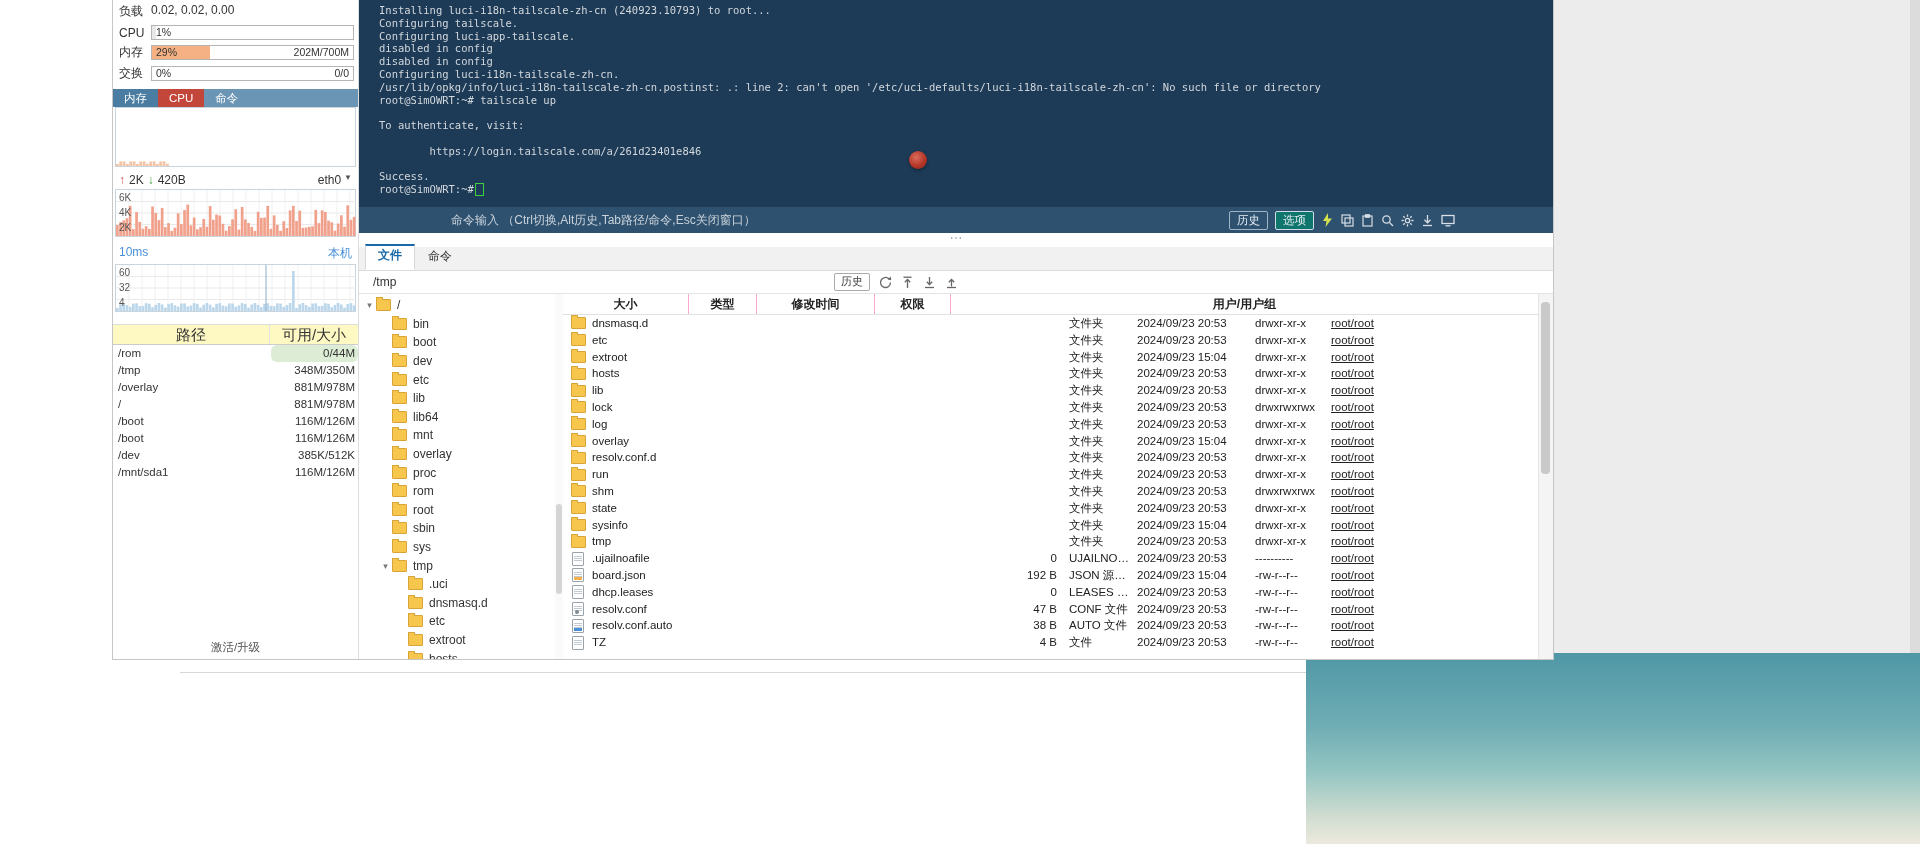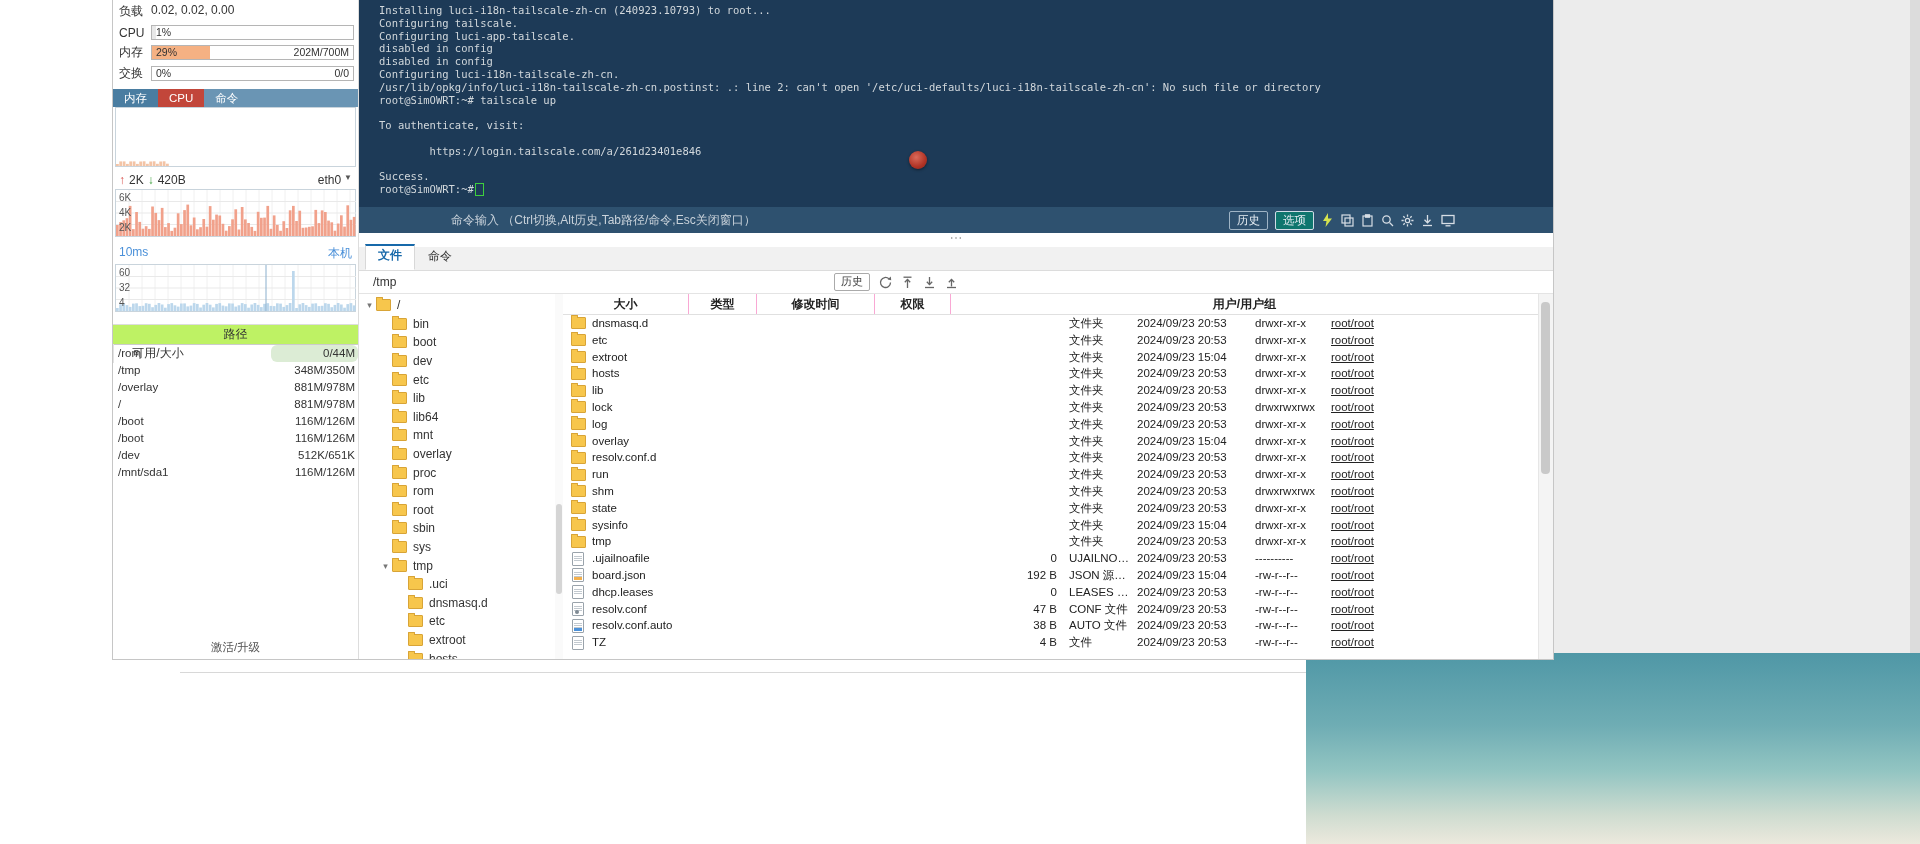--- a/index.html
+++ b/index.html
@@ -38,22 +38,22 @@
   .tick{position:absolute;left:3px;font-size:10px;color:#555;line-height:1;}
   .net-head{display:flex;align-items:center;padding:6px 6px 2px 6px;font-size:12px;color:#333;gap:4px;}
   .arrow-up{color:#d9534f;}
   .arrow-down{color:#3fa33f;}
   .iface{margin-left:auto;display:flex;gap:3px;color:#333;}
   .iface .dd{font-size:8px;color:#555;}
   .ping-head{display:flex;align-items:flex-start;padding:8px 6px 2px 6px;font-size:12px;}
   .blue-t{color:#4a90d9;}
   .ping-head .host{margin-left:auto;}
   .mounts{margin-top:12px;}
-  .mt-header{display:flex;border-top:1px solid #ddd;border-bottom:1px solid #ccc;background:#bef264;
-    font-size:12px;color:#333;height:19px;line-height:19px;flex-direction:column;}
+  .mt-header{display:flex;border-top:1px solid #ddd;border-bottom:1px solid #ccc;background:#fef9c3;
+    font-size:15px;color:#333;height:19px;line-height:19px;}
   .mt-header .c1{flex:1;text-align:center;}
   .mt-header .c2{width:88px;text-align:center;border-left:1px solid #e3e3e3;}
   .mt-row{display:flex;height:17px;line-height:17px;font-size:11.5px;color:#333;padding-left:5px;}
   .mt-row .p{flex:1;}
   .mt-row .v{width:84px;text-align:right;padding-right:3px;}
   .v.hl-green{background:#dcecd5;border-radius:6px;}
   .activate{position:absolute;bottom:4px;left:0;width:100%;text-align:center;font-size:11.5px;color:#555;}
 
   
   .term{position:absolute;left:246px;right:0;top:0;height:233px;background:#1d3a57;overflow:hidden;}
@@ -443,21 +443,21 @@
               <span class="v">116M/126M</span>
             </div>
 
             <div class="mt-row">
               <span class="p">/boot</span>
               <span class="v">116M/126M</span>
             </div>
 
             <div class="mt-row">
               <span class="p">/dev</span>
-              <span class="v">512K/651K</span>
+              <span class="v">385K/512K</span>
             </div>
 
             <div class="mt-row">
               <span class="p">/mnt/sda1</span>
               <span class="v">116M/126M</span>
             </div>
           </div>
       </div>
 
       <div class="activate">激活/升级</div>

